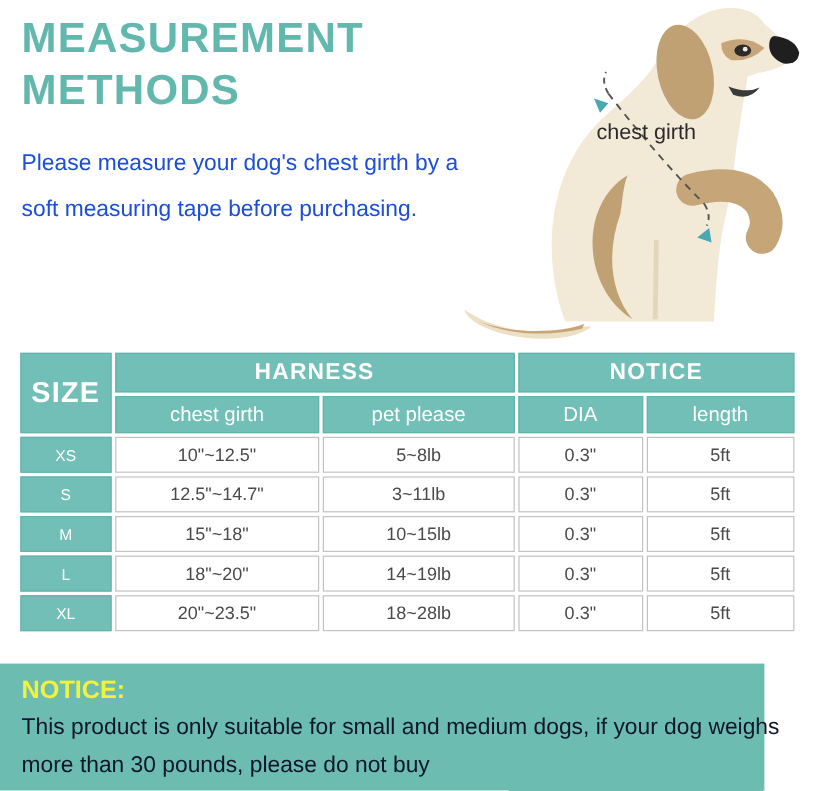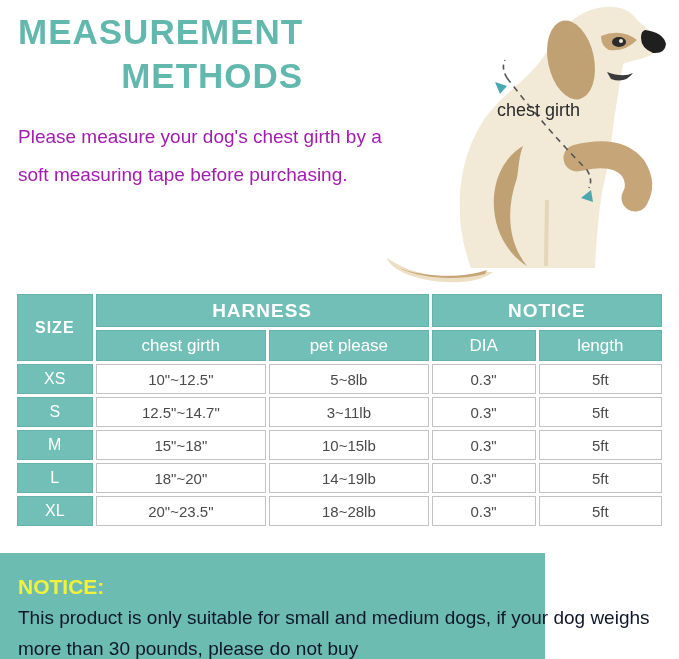--- a/index.html
+++ b/index.html
@@ -16,30 +16,29 @@
   
   .title {
     position: absolute;
     left: 18px;
     top: 10px;
     color: #63b8ad;
     font-size: 35px;
     font-weight: bold;
     letter-spacing: 1px;
     line-height: 44px;
-    text-align: right;
   }
 
   
   .intro {
     position: absolute;
     left: 18px;
     top: 118px;
     width: 372px;
-    color: #a21caf;
+    color: #1d4ed8;
     font-size: 19px;
     line-height: 38px;
   }
 
   
   .dog-wrap {
     position: absolute;
     left: 385px;
     top: 0;
     width: 294px;
@@ -83,50 +82,50 @@
     background: #72bfb7;
     color: #ffffff;
     font-size: 17px;
     font-weight: normal;
     height: 31px;
     border: 1px solid #64b2a9;
   }
   .size-table .size-th {
     background: #72bfb7;
     color: #ffffff;
-    font-size: 16px;
+    font-size: 24px;
     font-weight: bold;
     letter-spacing: 1px;
     border: 1px solid #64b2a9;
   }
   .size-table .size-cell {
     background: #72bfb7;
     color: #ffffff;
-    font-size: 16px;
+    font-size: 13px;
     font-weight: normal;
     height: 30px;
     border: 1px solid #64b2a9;
   }
   .size-table .value-cell {
     background: #ffffff;
     color: #4a4a4a;
     font-size: 15px;
     height: 30px;
     border: 1px solid #c2c2c2;
   }
 
   
   .notice {
     position: absolute;
     left: 0;
     top: 553px;
-    width: 545px;
+    width: 637px;
     height: 106px;
     background: #6dbcb1;
-    padding: 22px 18px 0 18px;
+    padding: 11px 18px 0 18px;
   }
   .notice-heading {
     color: #f2f23c;
     font-size: 21px;
     font-weight: bold;
     margin-bottom: 3px;
   }
   .notice-body {
     color: #0f172a;
     font-size: 19px;

